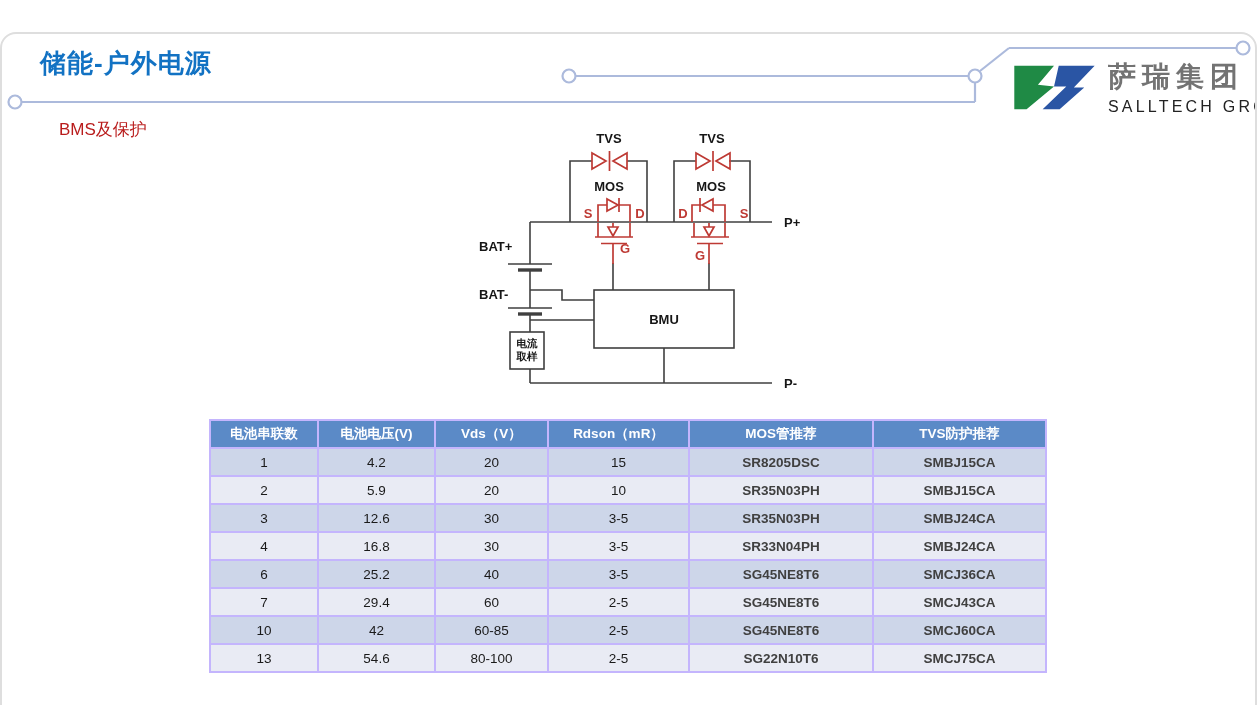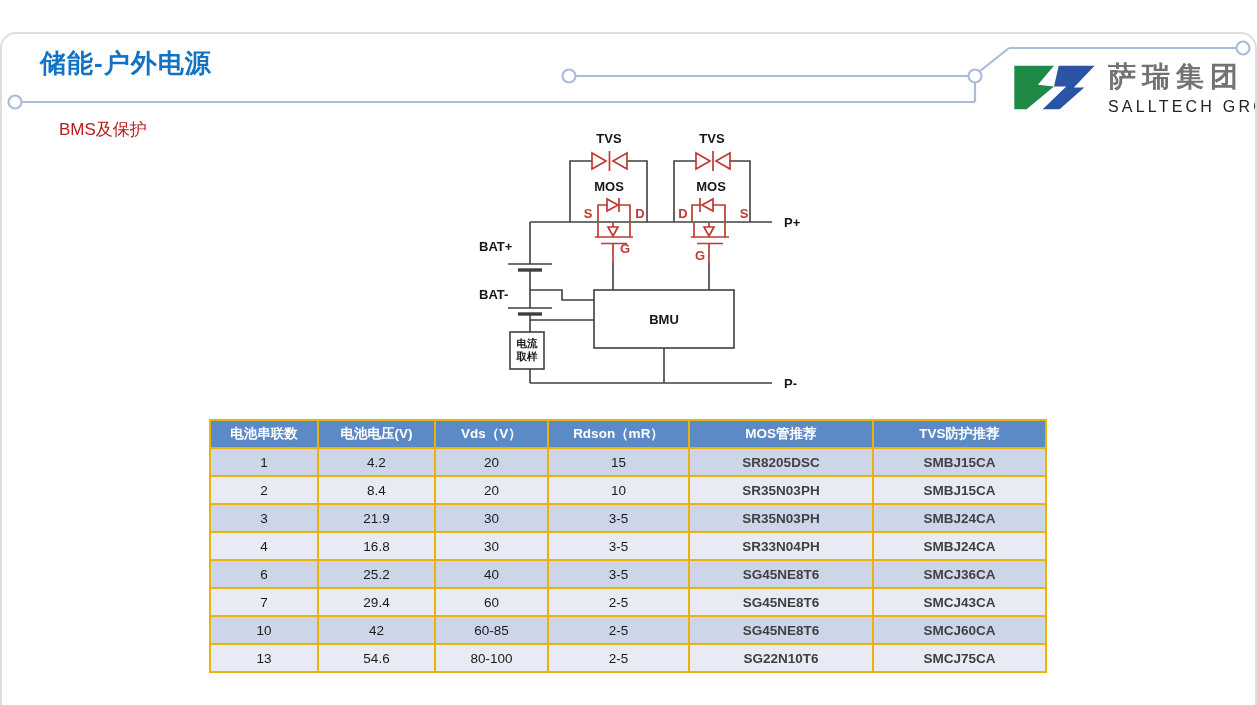--- a/index.html
+++ b/index.html
@@ -21,21 +21,21 @@
   .logo-text{ margin-left:10px; }
   .logo-cn{ font-size:28px; font-weight:bold; color:#737373; letter-spacing:6px; white-space:nowrap; }
   .logo-en{ font-size:16px; color:#222; letter-spacing:3.2px; margin-top:2px; white-space:nowrap; }
   .circuit{ position:absolute; left:455px; top:88px; }
   svg text{ font-family:"Liberation Sans", sans-serif; }
   .bms-table{
     position:absolute; left:207px; top:385px; width:836px;
     border-collapse:collapse; table-layout:fixed;
   }
   .bms-table th, .bms-table td{
-    border:2px solid #eab308; text-align:center; vertical-align:middle;
+    border:2px solid #c4b5fd; text-align:center; vertical-align:middle;
     height:26px; padding:0; font-size:13.5px; overflow:hidden; white-space:nowrap;
   }
   .bms-table th{ background:#5B8AC7; color:#fff; font-weight:bold; }
   tr.dark td{ background:#CDD6E9; }
   tr.light td{ background:#E9EBF4; }
   td.num{ color:#1a1a1a; }
   td.part{ color:#404040; font-weight:bold; }
 </style>
 </head>
 <body>
@@ -180,29 +180,29 @@
       <tr class="dark">
         <td class="num">1</td>
         <td class="num">4.2</td>
         <td class="num">20</td>
         <td class="num">15</td>
         <td class="part">SR8205DSC</td>
         <td class="part">SMBJ15CA</td>
       </tr>
       <tr class="light">
         <td class="num">2</td>
-        <td class="num">8.4</td>
+        <td class="num">5.9</td>
         <td class="num">20</td>
         <td class="num">10</td>
         <td class="part">SR35N03PH</td>
         <td class="part">SMBJ15CA</td>
       </tr>
       <tr class="dark">
         <td class="num">3</td>
-        <td class="num">21.9</td>
+        <td class="num">12.6</td>
         <td class="num">30</td>
         <td class="num">3-5</td>
         <td class="part">SR35N03PH</td>
         <td class="part">SMBJ24CA</td>
       </tr>
       <tr class="light">
         <td class="num">4</td>
         <td class="num">16.8</td>
         <td class="num">30</td>
         <td class="num">3-5</td>

